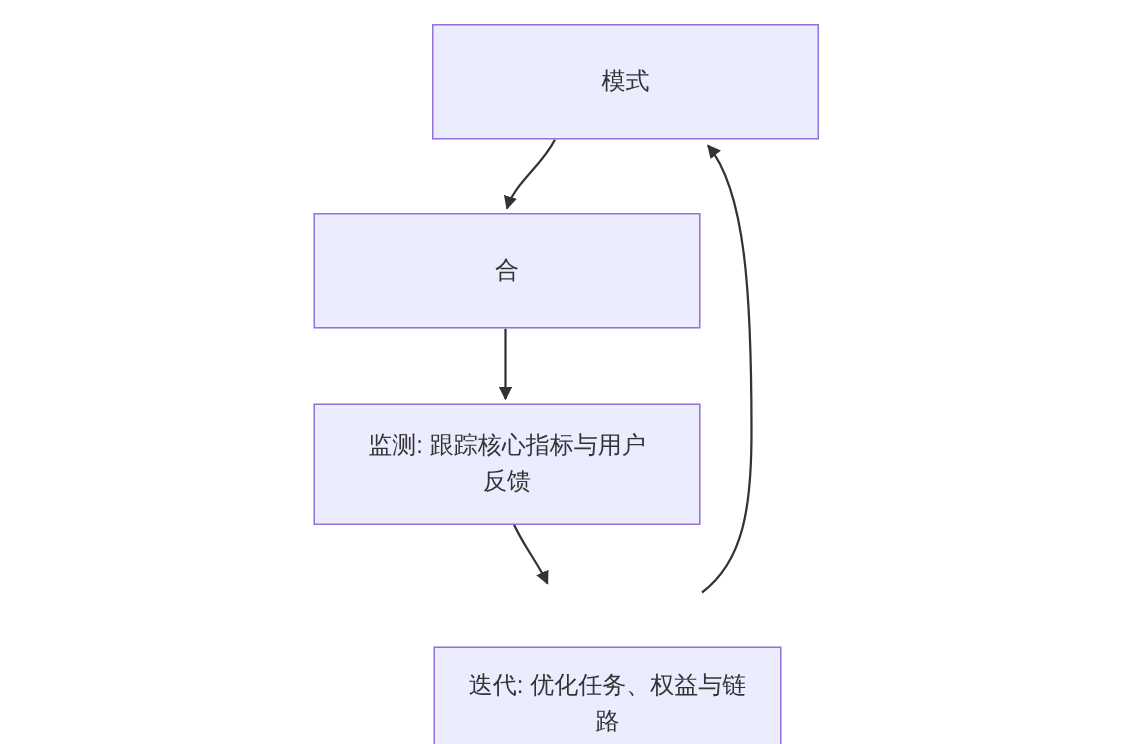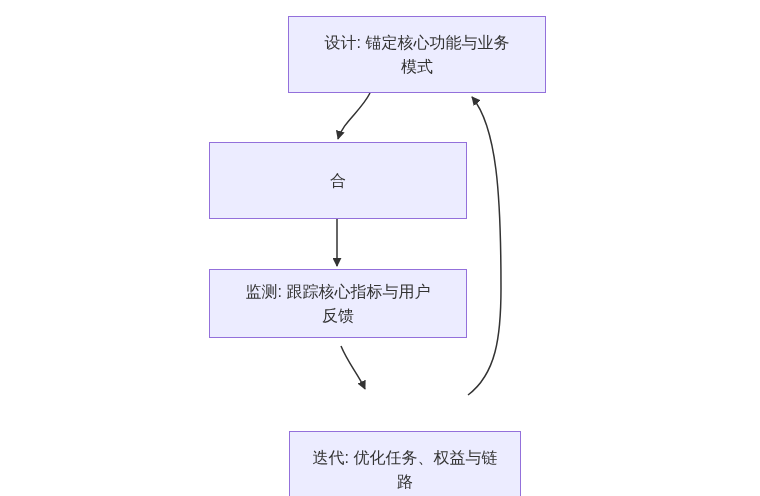--- a/index.html
+++ b/index.html
@@ -55,29 +55,28 @@
         <path d="M0,0 L10,5 L0,10 Z"></path>
       </marker>
     </defs>
     <path class="edge" d="M370,93 C361,111 343,122 338,139" marker-end="url(#arrowhead)"></path>
     <path class="edge" d="M337,219 L337,266" marker-end="url(#arrowhead)"></path>
     <path class="edge" d="M341,346 C348,363 358,374 365,389" marker-end="url(#arrowhead)"></path>
     <path class="edge" d="M468,395 C496,374 501,337 501,288 C501,196 497,127 472,97" marker-end="url(#arrowhead)"></path>
   </svg>
 
   <div class="node" style="left:288px; top:16px; width:258px; height:77px;">
-    <span>设计: 锚定核心功能与业务</span>
     <span>模式</span>
   </div>
 
   <div class="node" style="left:209px; top:142px; width:258px; height:77px;">
     <span>合</span>
   </div>
 
-  <div class="node" style="left:209px; top:269px; width:258px; height:69px;align-items:center;">
+  <div class="node" style="left:209px; top:269px; width:258px; height:81px;align-items:center;">
     <span>监测: 跟踪核心指标与用户</span>
     <span>反馈</span>
   </div>
 
   <div class="node" style="left:289px; top:395px; width:232px; height:77px;margin-top:36px;">
     <span>迭代: 优化任务、权益与链</span>
     <span>路</span>
   </div>
 
 </div>

